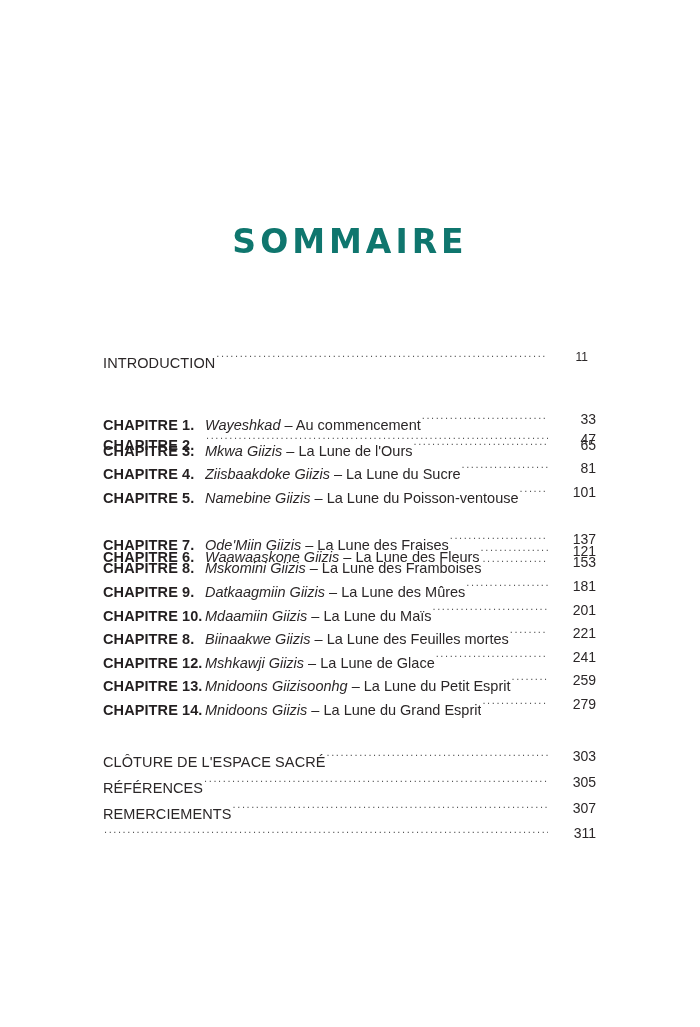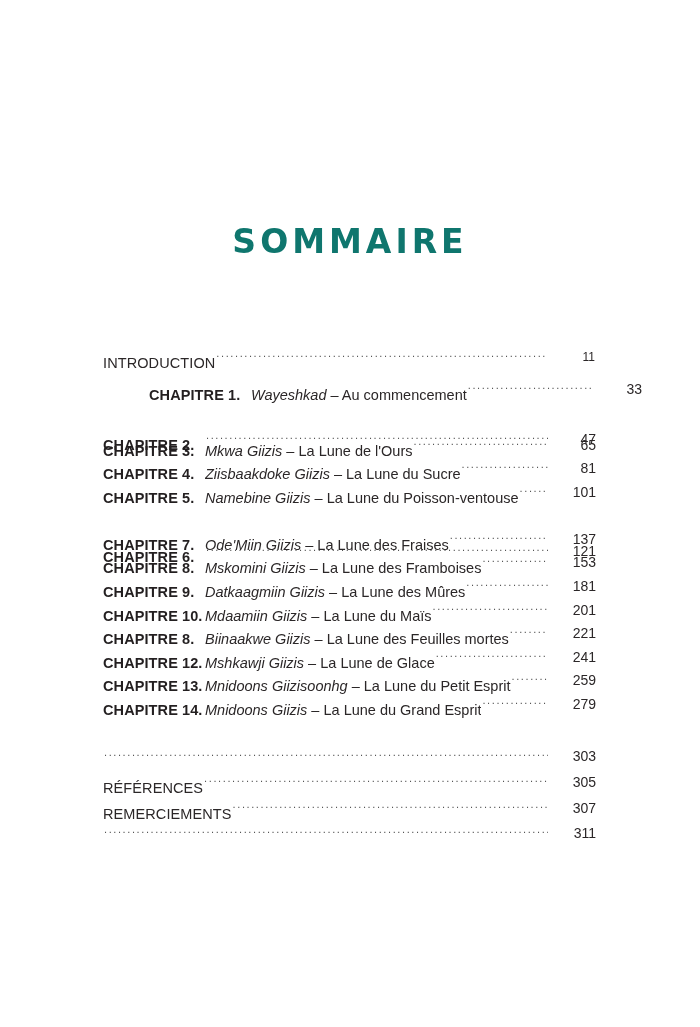--- a/index.html
+++ b/index.html
@@ -104,24 +104,24 @@
 
 <h1 class="page-title">SOMMAIRE</h1>
 
 <div class="toc">
 
   <div class="toc-row" style="top:346px;">
     <div class="leader-wrap" style="width:447px;">
       <span class="plain-title">INTRODUCTION</span>
       <span class="leader"></span>
     </div>
-    <span class="page-num" style="font-size:12px;right:1px;text-align:right;">11</span>
-  </div>
-
-  <div class="toc-row" style="top:378px;margin-left:46px;">
+    <span class="page-num" style="font-size:12px;right:8px;text-align:right;">11</span>
+  </div>
+
+  <div class="toc-row" style="top:408px;">
     <div class="leader-wrap">
       <span class="chap-label">CHAPITRE 1.</span>
       <span class="chap-title"><em>Wayeshkad</em><span> – </span><span>Au commencement</span></span>
       <span class="leader"></span>
     </div>
     <span class="page-num">33</span>
   </div>
 
   <div class="toc-row" style="top:428px;">
     <div class="leader-wrap">
@@ -154,20 +154,21 @@
       <span class="chap-label">CHAPITRE 5.</span>
       <span class="chap-title"><em>Namebine Giizis</em><span> – </span><span>La Lune du Poisson-ventouse</span></span>
       <span class="leader"></span>
     </div>
     <span class="page-num">101</span>
   </div>
 
   <div class="toc-row" style="top:504px;margin-top:36px;">
     <div class="leader-wrap">
       <span class="chap-label">CHAPITRE 6.</span>
+      <span class="chap-title"><em>Waawaaskone Giizis</em><span> – </span><span>La Lune des Fleurs</span></span>
       <span class="leader"></span>
     </div>
     <span class="page-num">121</span>
   </div>
 
   <div class="toc-row" style="top:528px;">
     <div class="leader-wrap">
       <span class="chap-label">CHAPITRE 7.</span>
       <span class="chap-title"><em>Ode'Miin Giizis</em><span> – </span><span>La Lune des Fraises</span></span>
       <span class="leader"></span>
@@ -233,20 +234,21 @@
     <div class="leader-wrap">
       <span class="chap-label">CHAPITRE 14.</span>
       <span class="chap-title"><em>Mnidoons Giizis</em><span> – </span><span>La Lune du Grand Esprit</span></span>
       <span class="leader"></span>
     </div>
     <span class="page-num">279</span>
   </div>
 
   <div class="toc-row" style="top:745px;">
     <div class="leader-wrap">
+      <span class="plain-title">CLÔTURE DE L'ESPACE SACRÉ</span>
       <span class="leader"></span>
     </div>
     <span class="page-num">303</span>
   </div>
 
   <div class="toc-row" style="top:771px;">
     <div class="leader-wrap">
       <span class="plain-title">RÉFÉRENCES</span>
       <span class="leader"></span>
     </div>

